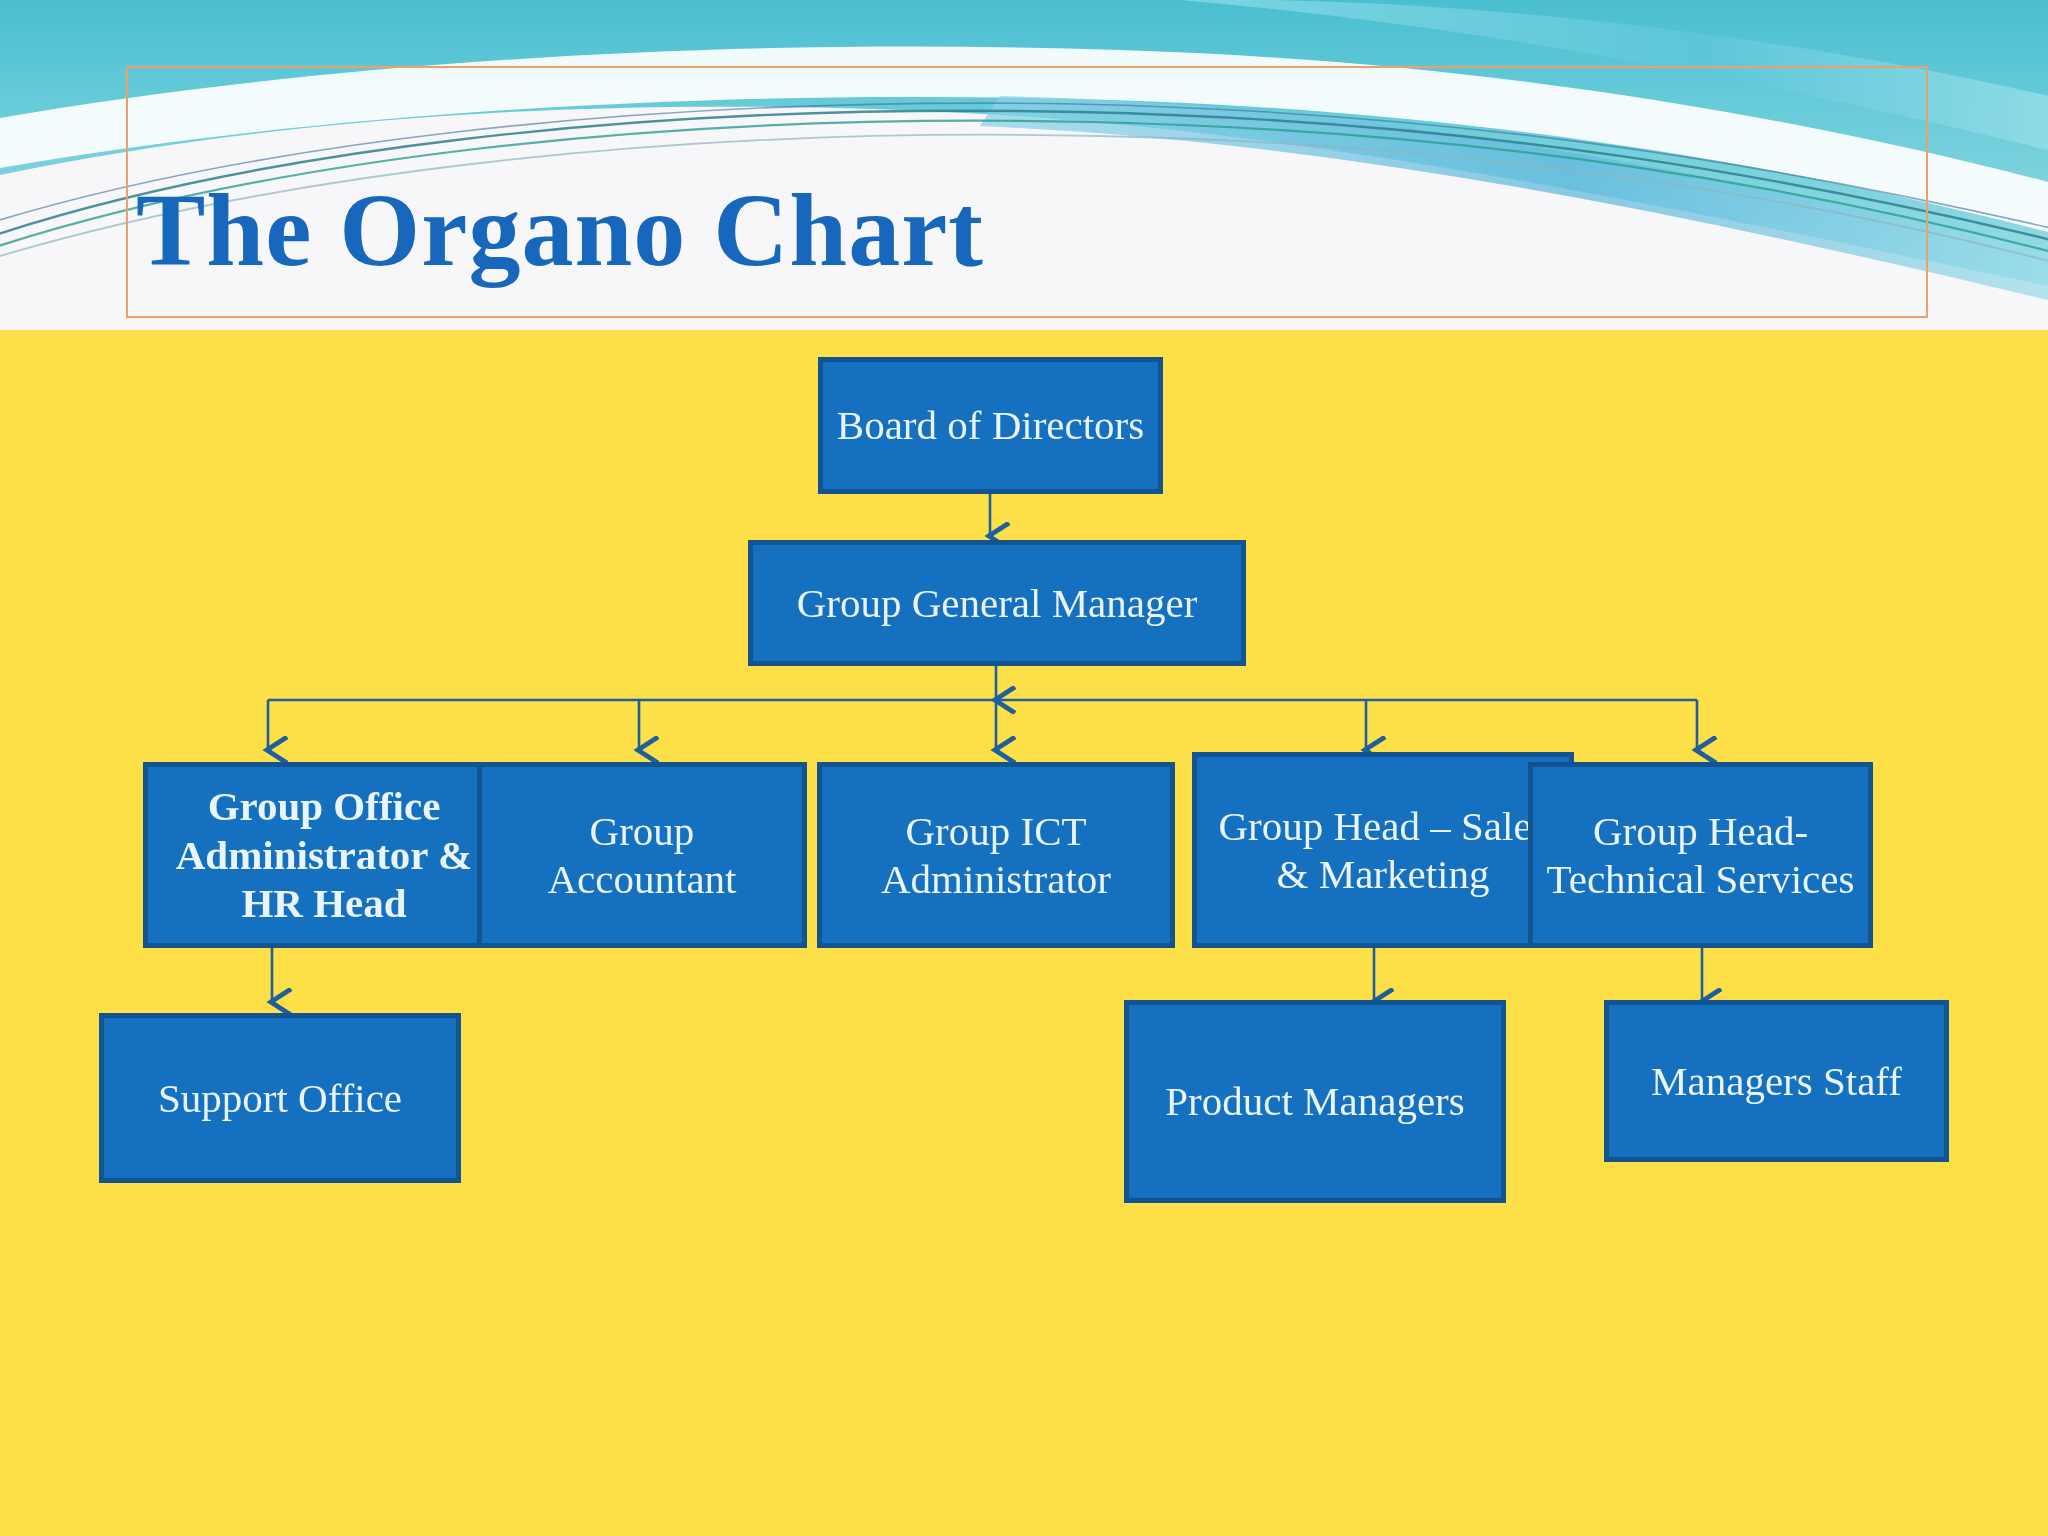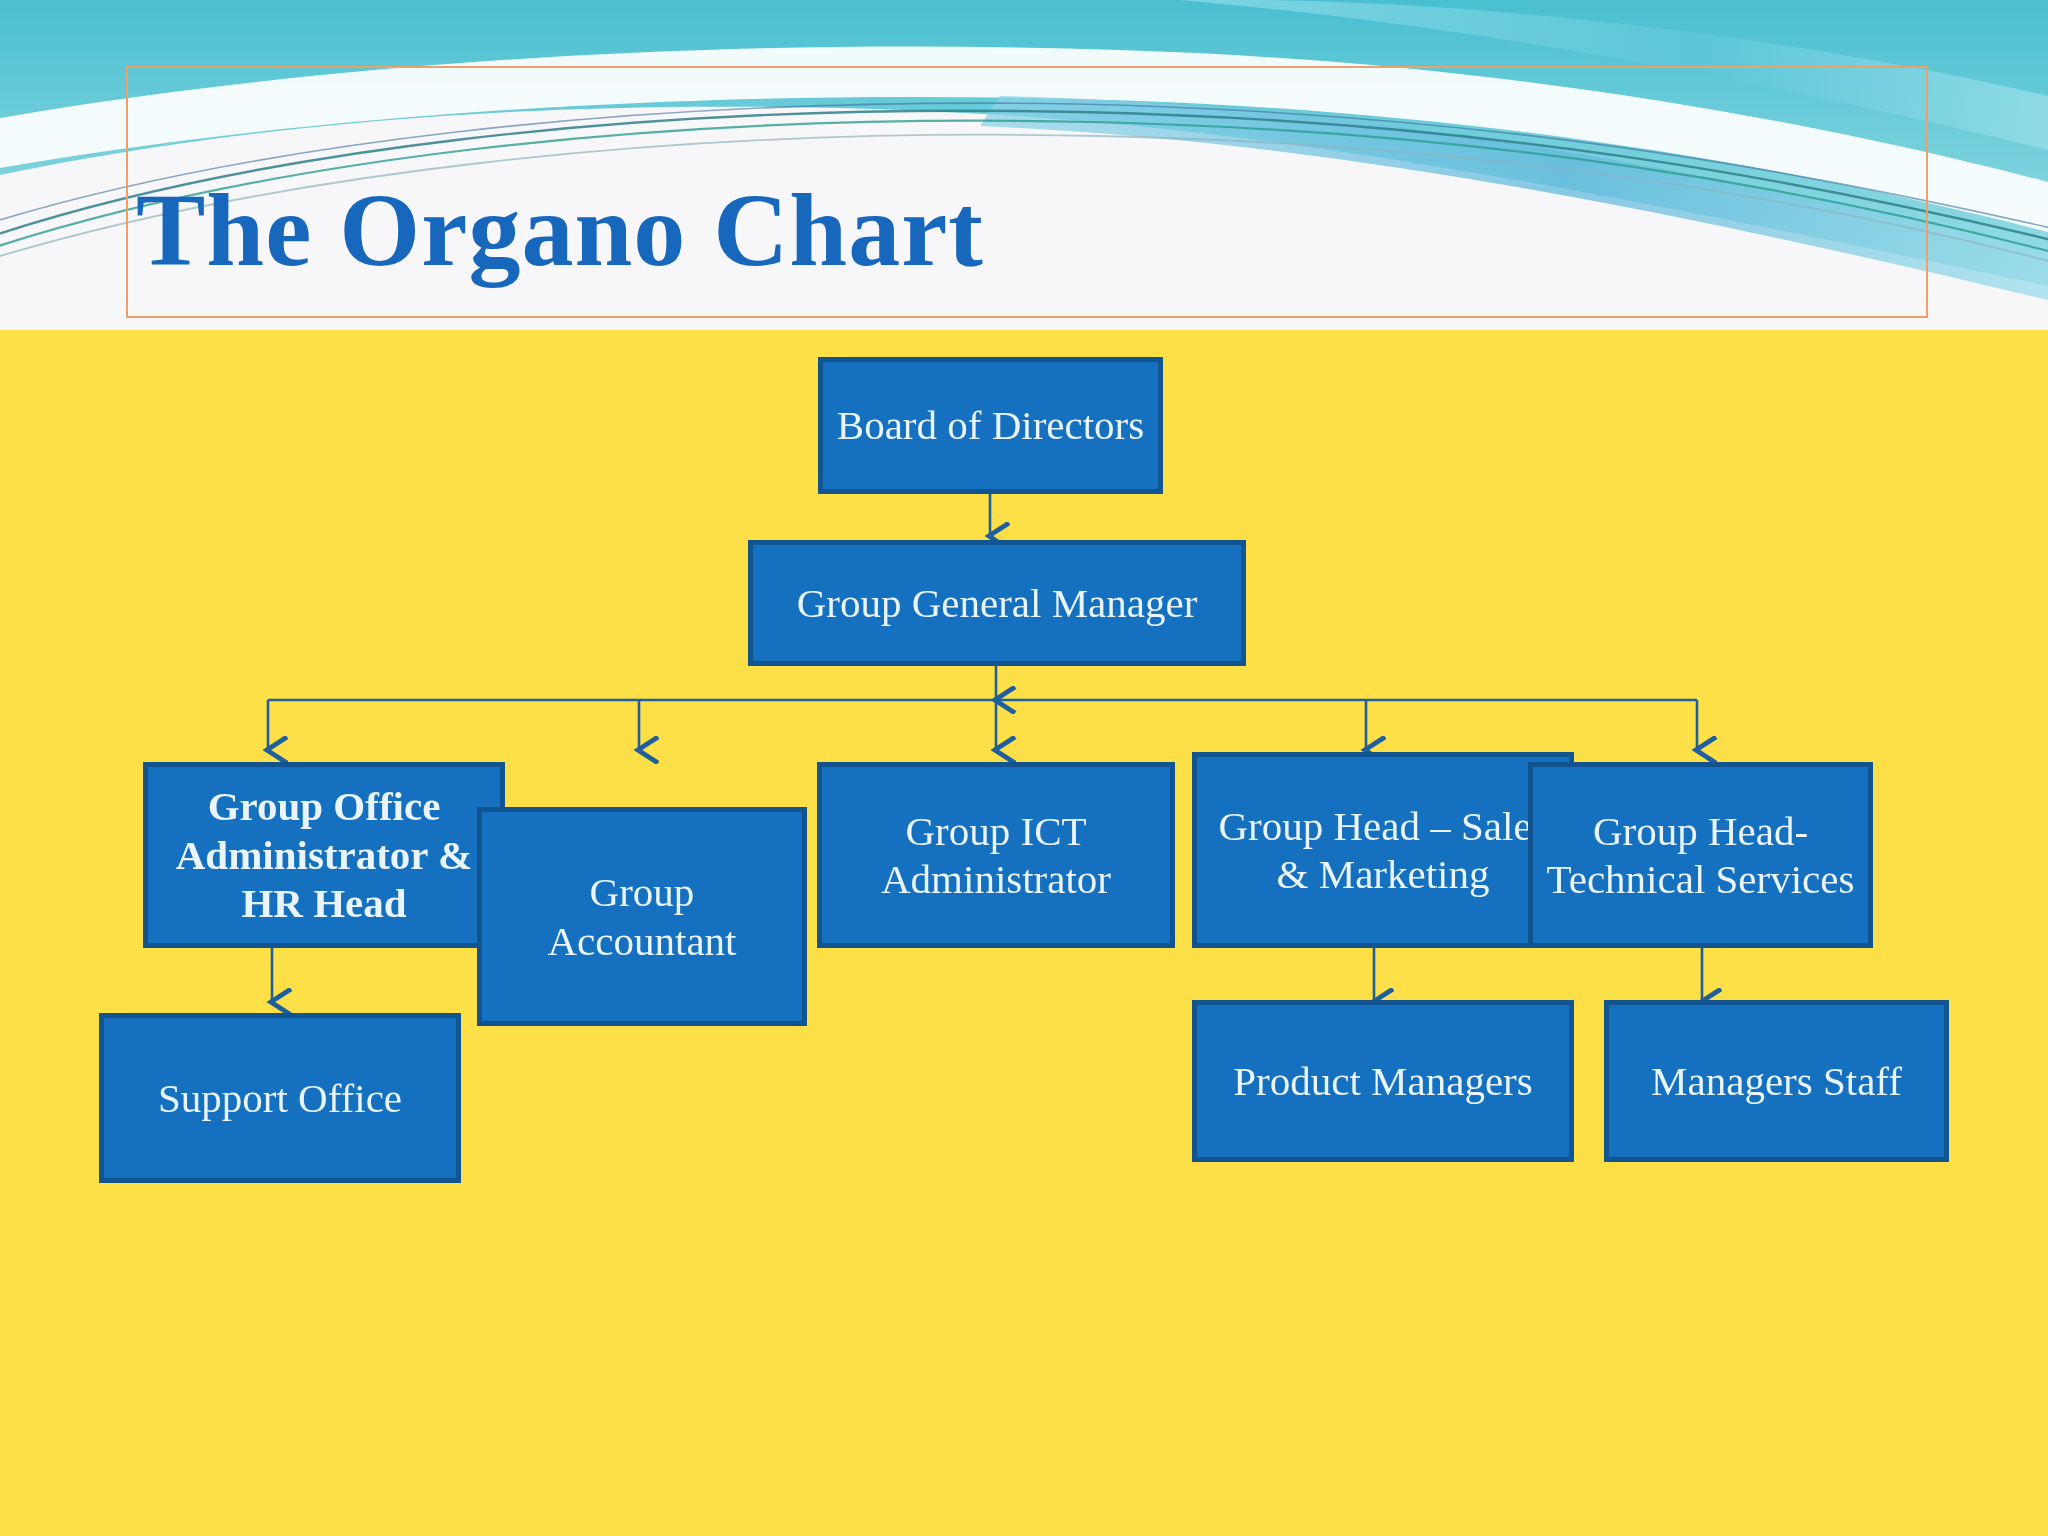--- a/index.html
+++ b/index.html
@@ -125,41 +125,41 @@
     </div>
 
     <div class="node" style="left:748px;top:540px;width:498px;height:126px;">
       <span class="lbl">Group General Manager</span>
     </div>
 
     <div class="node bold" style="left:99px;top:762px;width:362px;height:186px;margin-left:44px;">
       <span class="lbl">Group Office Administrator &amp; HR Head</span>
     </div>
 
-    <div class="node" style="left:477px;top:762px;width:330px;height:219px;margin-top:45px;">
+    <div class="node" style="left:477px;top:762px;width:330px;height:186px;">
       <span class="lbl">Group Accountant</span>
     </div>
 
     <div class="node" style="left:817px;top:762px;width:358px;height:186px;">
       <span class="lbl">Group ICT Administrator</span>
     </div>
 
     <div class="node" style="left:1192px;top:752px;width:382px;height:196px;">
       <span class="lbl">Group Head – Sales &amp; Marketing</span>
     </div>
 
     <div class="node" style="left:1528px;top:762px;width:345px;height:186px;">
       <span class="lbl">Group Head- Technical Services</span>
     </div>
 
     <div class="node" style="left:99px;top:1013px;width:362px;height:170px;">
       <span class="lbl">Support Office</span>
     </div>
 
-    <div class="node" style="left:1192px;top:1000px;width:382px;height:162px;justify-content:flex-end;">
+    <div class="node" style="left:1124px;top:1000px;width:382px;height:203px;justify-content:flex-end;">
       <span class="lbl">Product Managers</span>
     </div>
 
     <div class="node" style="left:1604px;top:1000px;width:345px;height:162px;">
       <span class="lbl">Managers Staff</span>
     </div>
 
   </div>
 </div>
 

